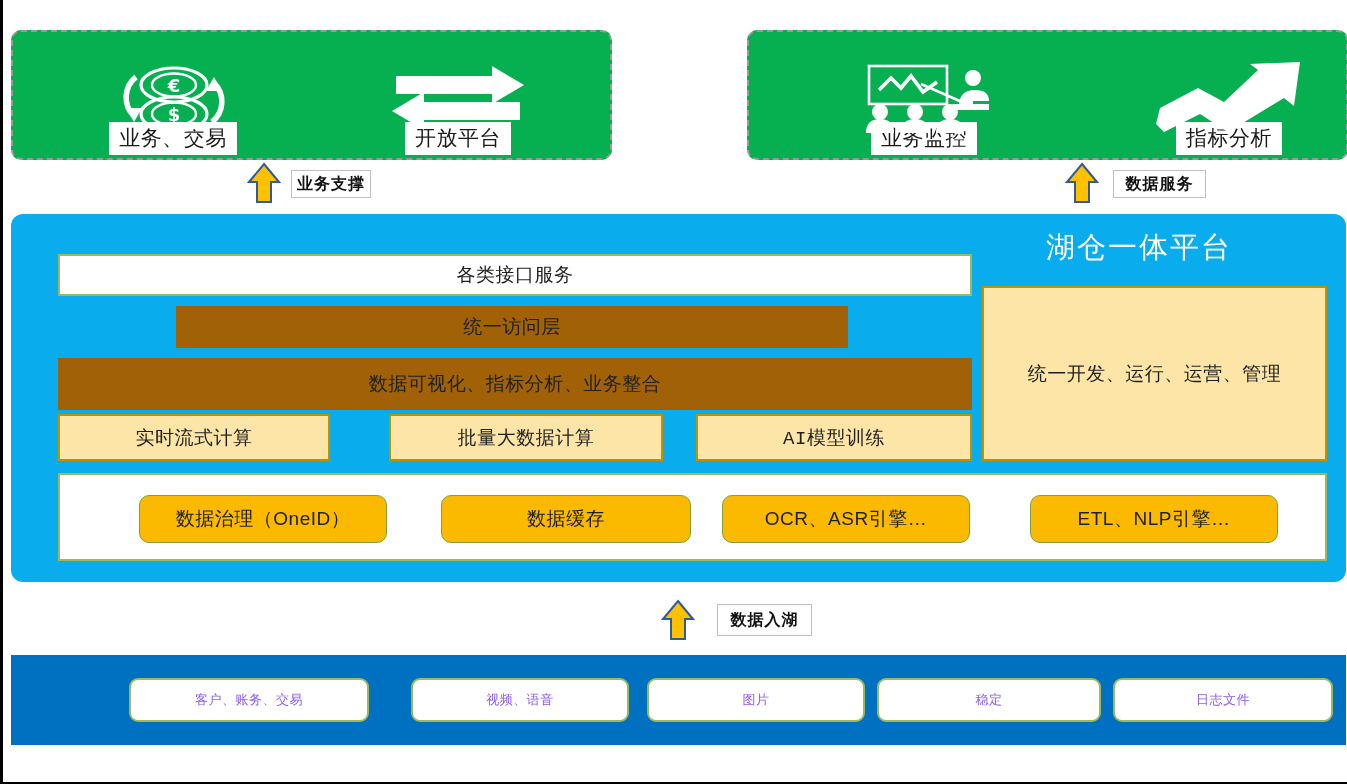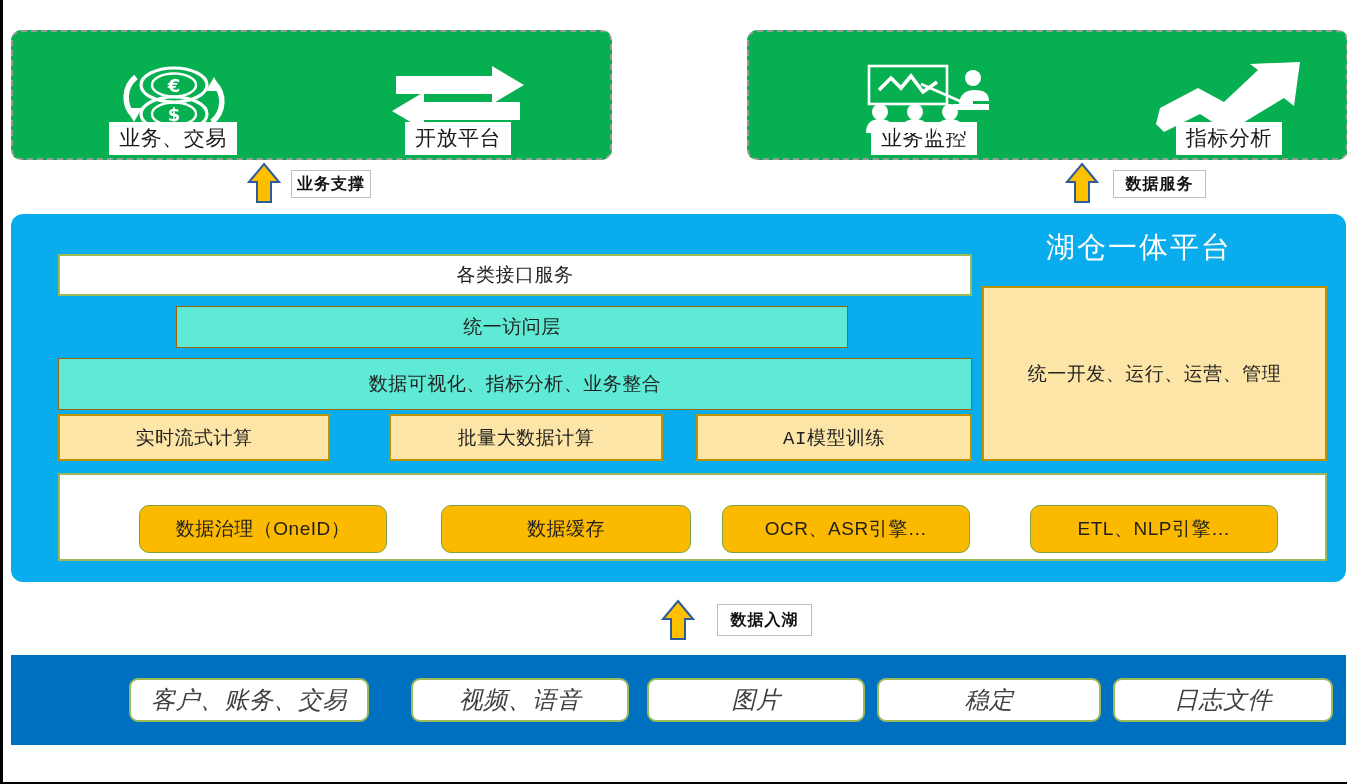--- a/index.html
+++ b/index.html
@@ -104,22 +104,22 @@
   }
   .bar-white {
     background: #ffffff;
     border: 2px solid #9BBB59;
   }
   .bar-cream {
     background: #FCE5A6;
     border: 2px solid #BF9000;
   }
   .bar-cream-soft {
-    background: #5eead4;
-    border: 1px solid #a16207;
+    background: #a16207;
+    border: 4px solid #a16207;
     text-align: center;
   }
 
   
   #engine-tray {
     position: absolute;
     background: #ffffff;
     border: 2px solid #9BBB59;
   }
   .pill-orange {
@@ -127,41 +127,39 @@
     background: #FBB900;
     border: 1px solid #7FA33C;
     border-radius: 10px;
     display: flex;
     align-items: center;
     justify-content: center;
     font-size: 19px;
     color: #1f1f1f;
     white-space: nowrap;
     letter-spacing: 0.5px;
-    margin-top: 10px;
   }
 
   
   #source-bar {
     position: absolute;
     background: #0070C0;
   }
   .pill-white {
     position: absolute;
     background: #ffffff;
     border: 2px solid #9BBB59;
     border-radius: 9px;
     display: flex;
     align-items: center;
     justify-content: center;
-    font-size: 24px;
-    color: #404040;
+    font-size: 13px;
+    color: #8b5cf6;
     white-space: nowrap;
     letter-spacing: 0.5px;
-    font-style: italic;
   }
 </style>
 </head>
 <body>
 
 <div id="slide">
 
   <div class="green-panel abs" style="left:8px; top:30px; width:601px; height:130px;">
 
     <div class="green-cell" style="left:50px; top:8px; width:220px; height:115px;">

